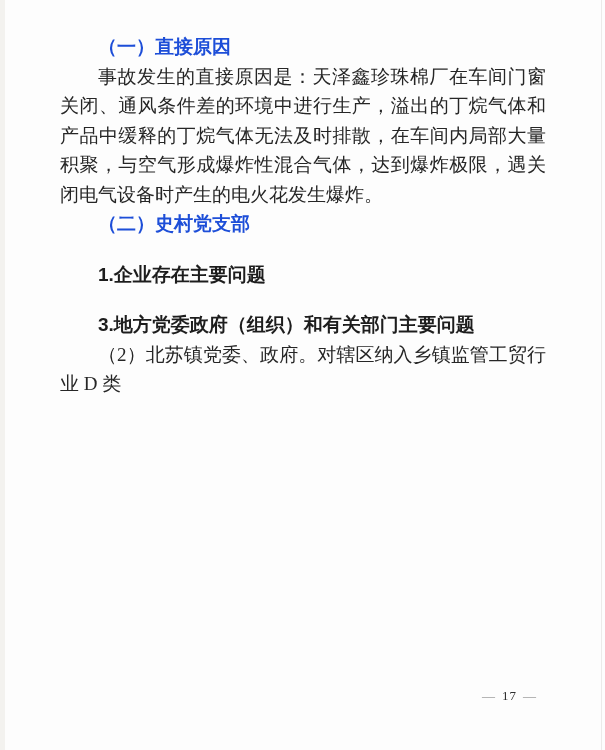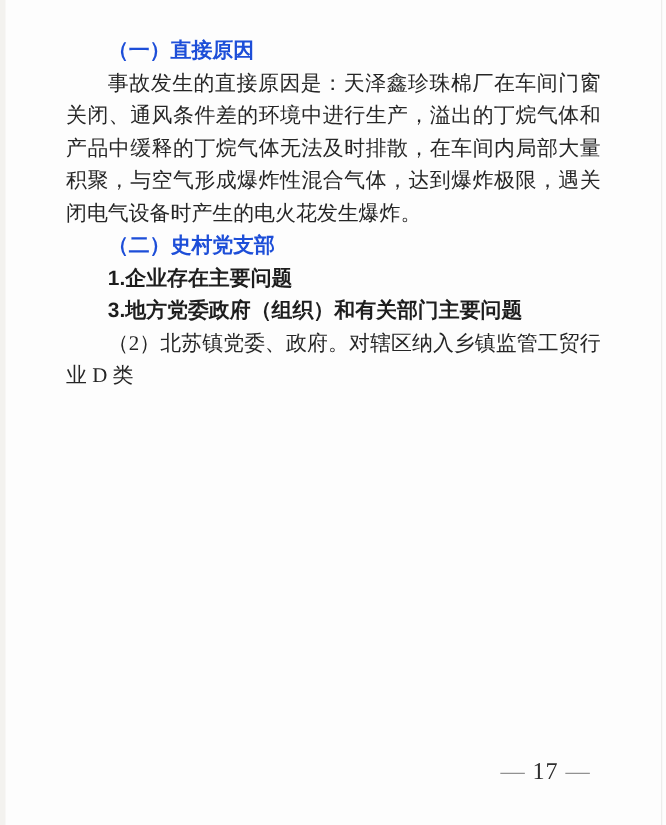--- a/index.html
+++ b/index.html
@@ -42,31 +42,32 @@
     font-family: "Liberation Sans", "DejaVu Sans", sans-serif;
     font-weight: bold;
     text-indent: 2em;
     color: #1d4ed8;
   }
   .subheading {
     font-family: "Liberation Sans", "DejaVu Sans", sans-serif;
     font-weight: bold;
     text-indent: 2em;
     color: #1d1d1d;
+    margin-top: 21px;
   }
   .para {
     text-indent: 2em;
     text-align: justify;
   }
   .footer {
     position: absolute;
     top: 688px;
     right: 62px;
     font-family: "Liberation Serif", "DejaVu Serif", serif;
-    font-size: 22px;
+    font-size: 13px;
     color: #2e2e2e;
     letter-spacing: 1px;
     white-space: nowrap;
   }
   .footer .dash {
     color: #8f8f8f;
     padding: 0 6px;
   }
 </style>
 </head>

